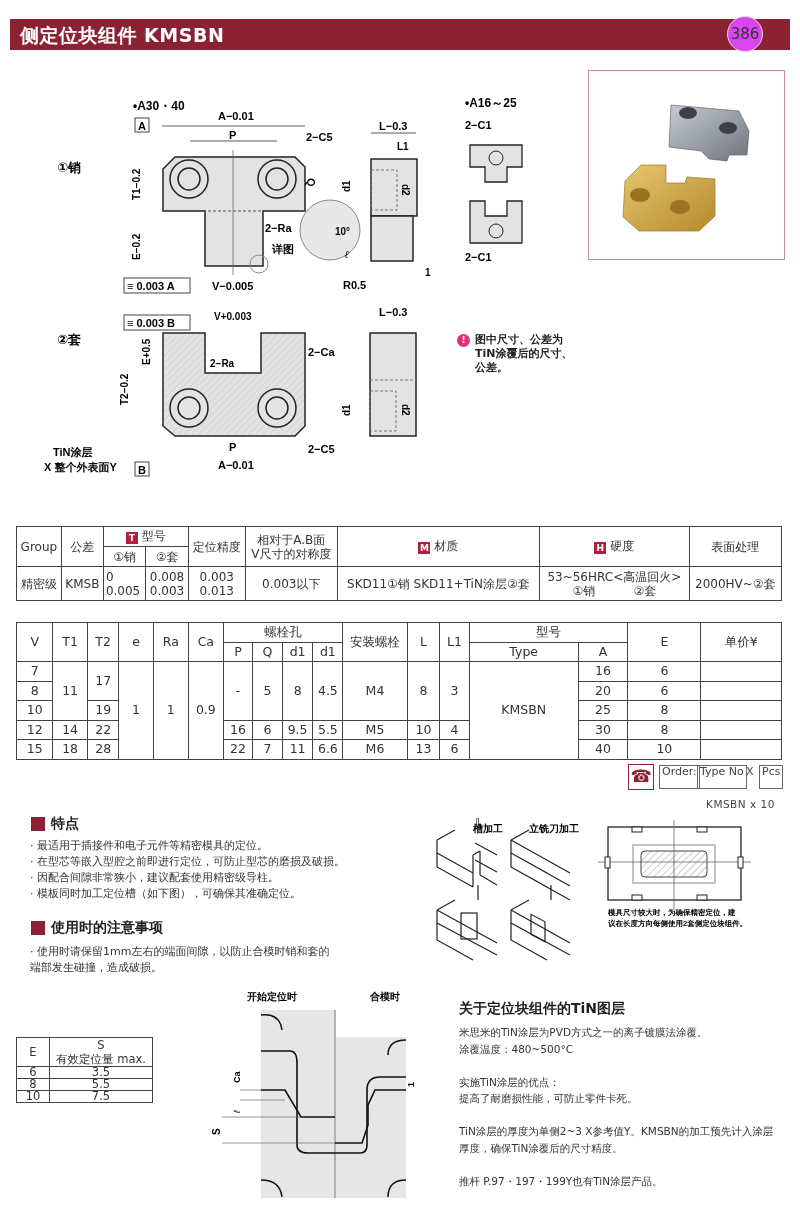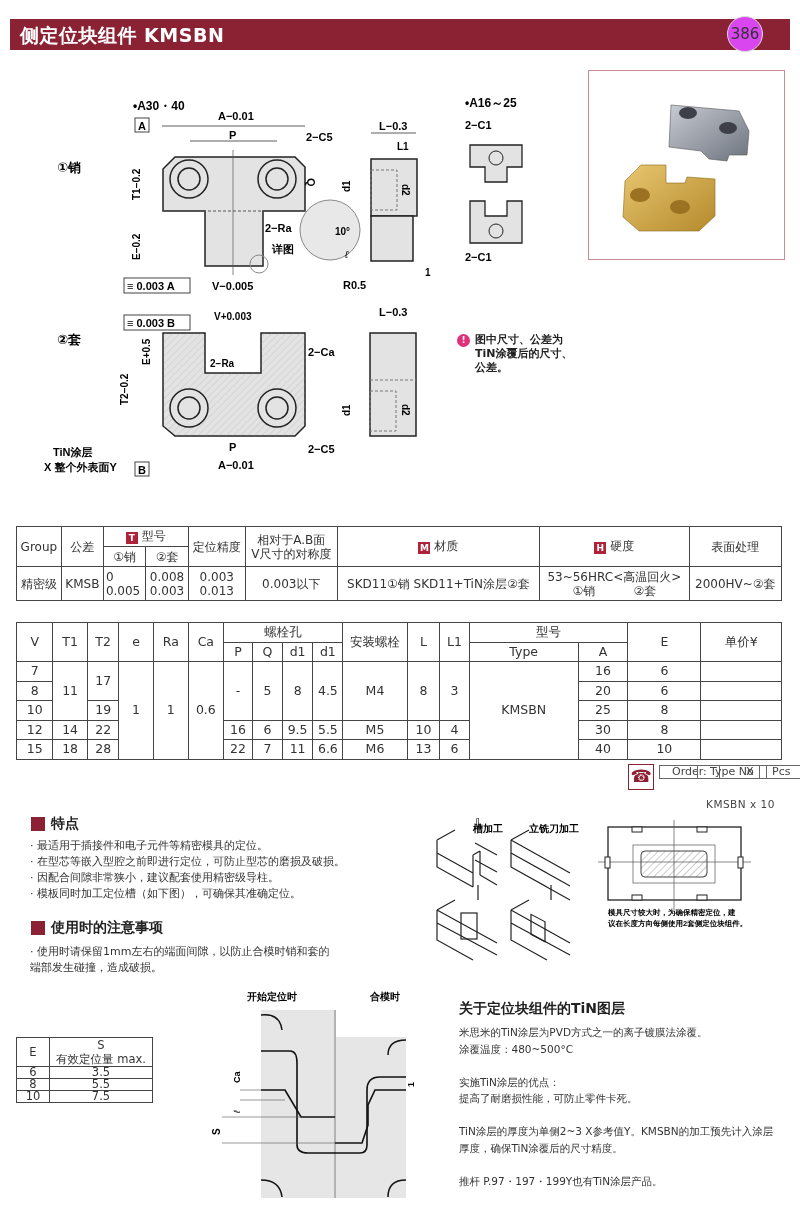--- a/index.html
+++ b/index.html
@@ -21,21 +21,21 @@
   table { border-collapse: collapse; position: absolute; font-size: 12px; color: #333; border-radius: 24px; }
   td, th { border: 1px solid #444; text-align: center; font-weight: normal; padding: 0 2px; line-height: 14px; }
   .spec-table { left: 16px; top: 526px; width: 766px; }
   .spec-table td, .spec-table th { height: 20px; }
   .tag { display: inline-block; width: 12px; height: 12px; background: #b0213a; color: #fff; font-size: 9px; line-height: 12px; text-align: center; font-weight: bold; margin-right: 4px; vertical-align: -1px; }
   .left { text-align: left; }
 
   .dim-table { left: 16px; top: 622px; width: 766px; font-size: 12.5px; }
   .dim-table td, .dim-table th { height: 19.5px; }
   .phone-icon { left: 628px; top: 764px; width: 26px; height: 26px; border: 1.5px solid #8b2233; color: #8b2233; font-size: 17px; line-height: 23px; text-align: center; }
-  .order-chip { top: 765px; height: 14px; font-size: 11px; line-height: 12px; border: 1px solid #666; padding: 0 12px; color: #444; }
+  .order-chip { top: 765px; height: 24px; font-size: 11px; line-height: 12px; border: 1px solid #666; padding: 0 2px; color: #444; }
   .order-x { top: 765px; font-size: 11px; color: #444; }
   .order-example { left: 706px; top: 798px; font-size: 10.5px; color: #444; letter-spacing: 0.5px; }
 
   
   .sec-square { width: 14px; height: 14px; background: #8b2233; }
   .sec-title { font-size: 14px; font-weight: bold; color: #222; }
   .bullet { font-size: 11px; color: #333; line-height: 16px; }
 
   .s-table { left: 16px; top: 1037px; width: 137px; font-size: 11.5px; }
   .s-table td { line-height: 11px; height: 12px; padding: 0; }
@@ -256,21 +256,21 @@
     <th>d1</th>
     <th>Type</th>
     <th>A</th>
   </tr>
   <tr>
     <td>7</td>
     <td rowspan="3">11</td>
     <td rowspan="2">17</td>
     <td rowspan="5">1</td>
     <td rowspan="5">1</td>
-    <td rowspan="5">0.6</td>
+    <td rowspan="5">0.9</td>
     <td rowspan="3">-</td>
     <td rowspan="3">5</td>
     <td rowspan="3">8</td>
     <td rowspan="3">4.5</td>
     <td rowspan="3">M4</td>
     <td rowspan="3">8</td>
     <td rowspan="3">3</td>
     <td rowspan="5">KMSBN</td>
     <td>16</td>
     <td>6</td>

